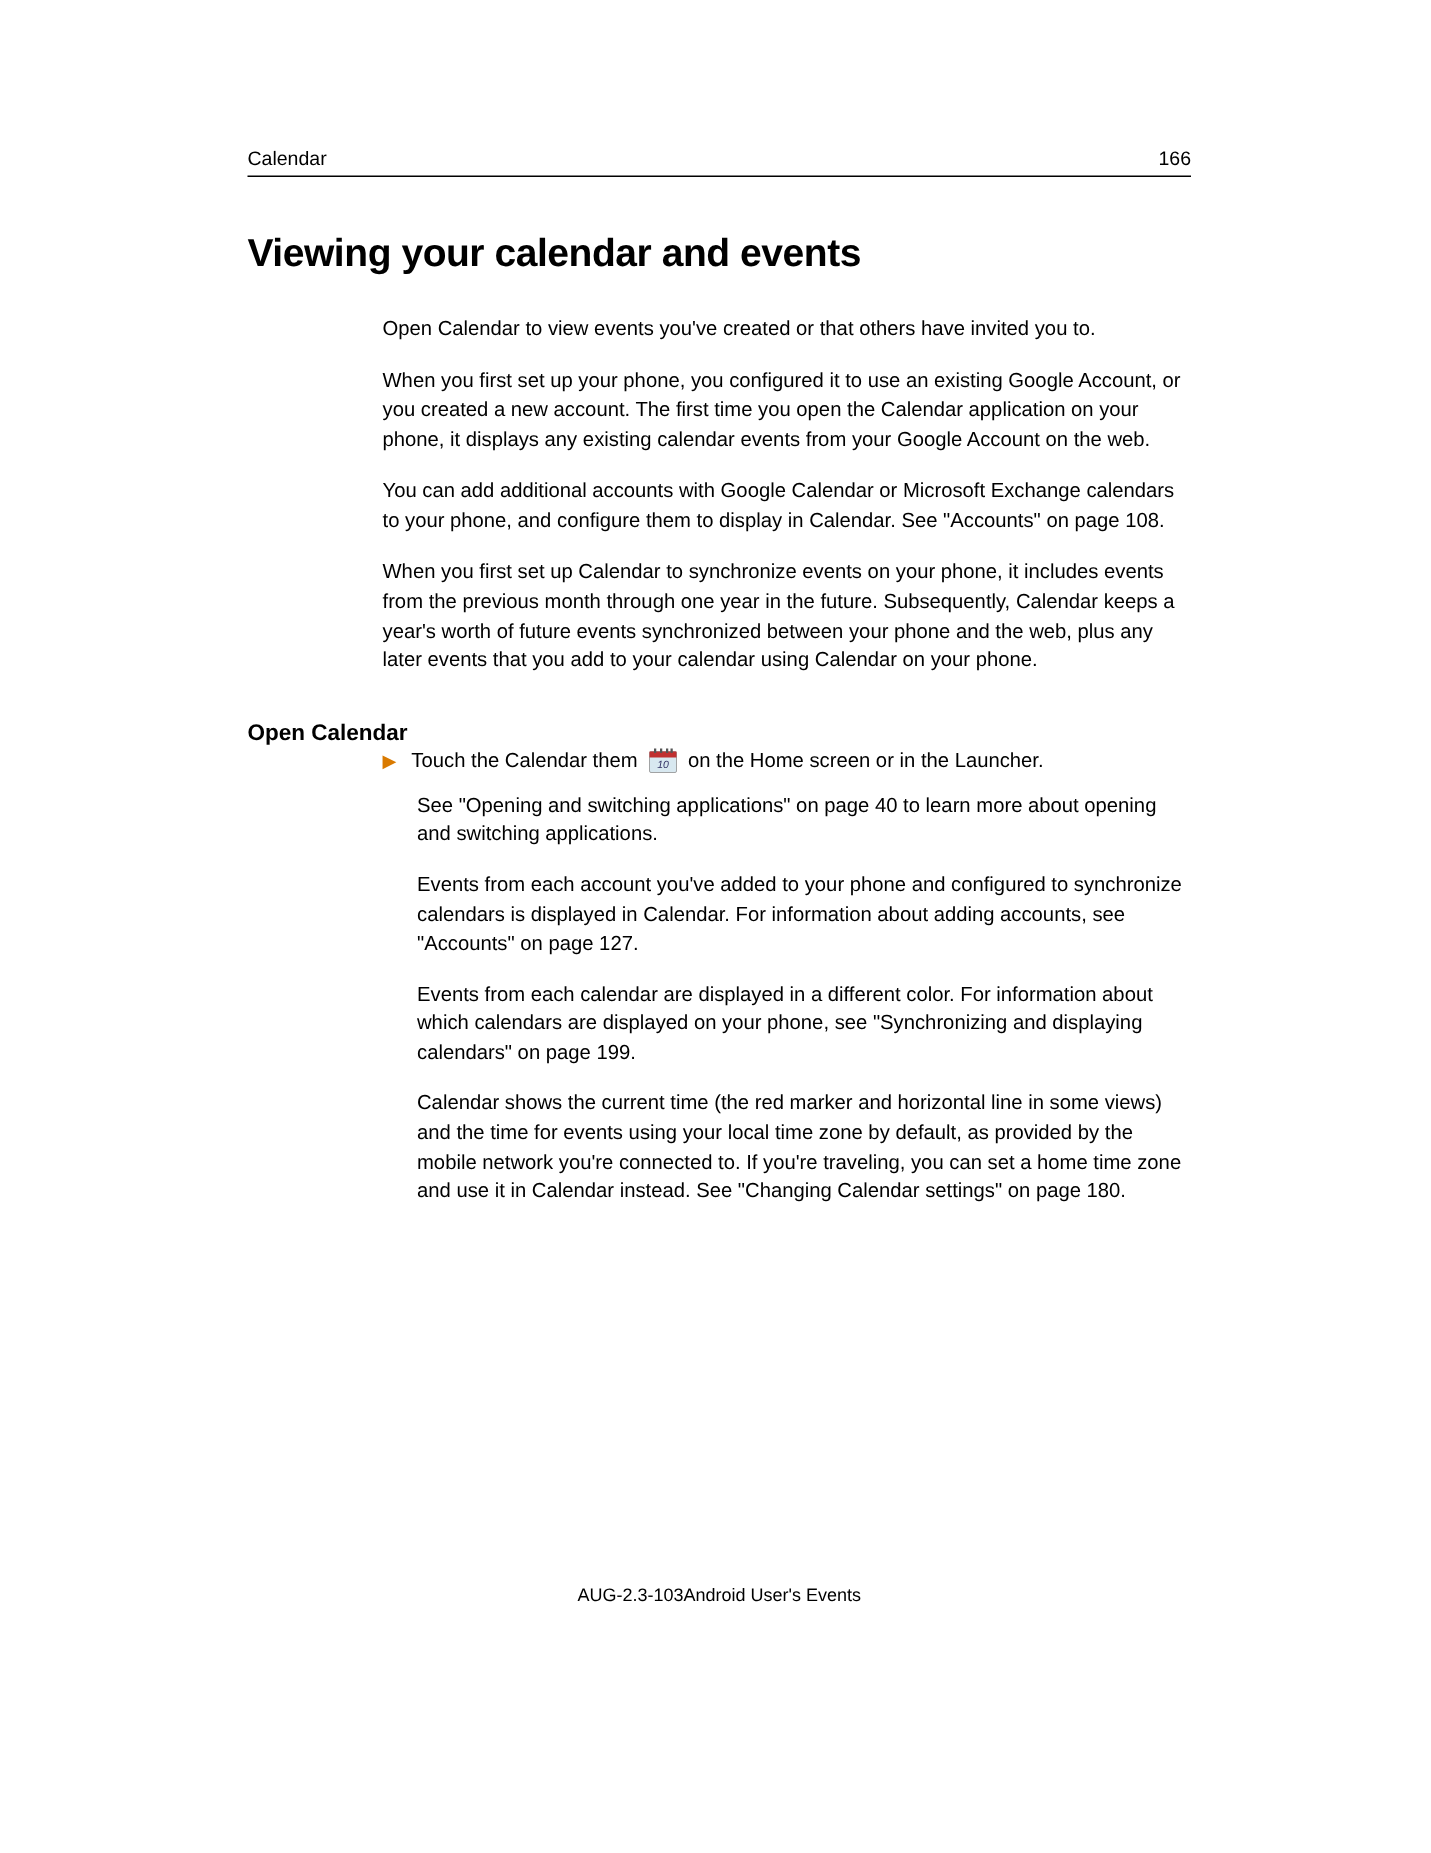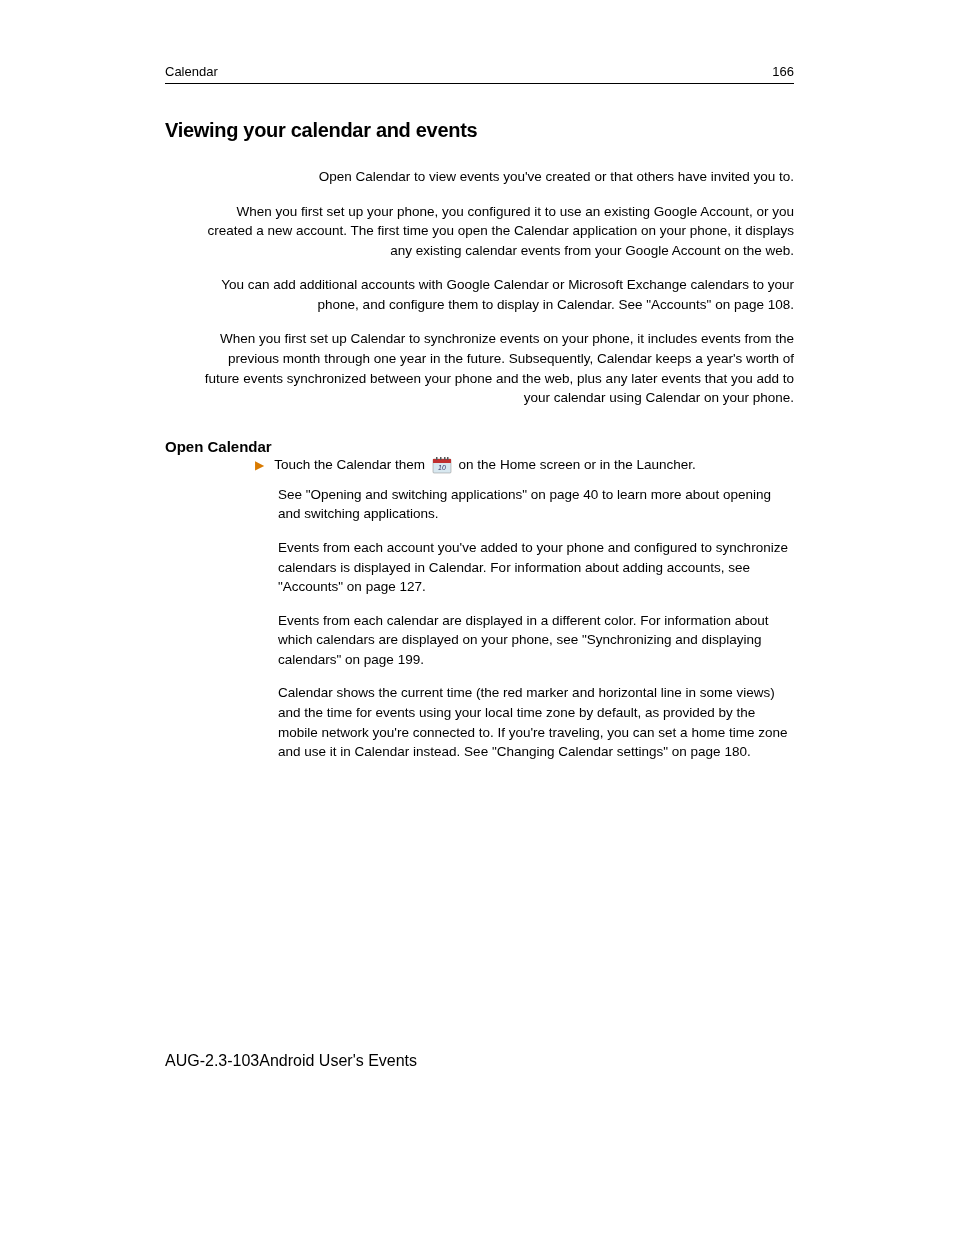--- a/index.html
+++ b/index.html
@@ -9,40 +9,39 @@
     }
     body {
       width: 954px;
       height: 1235px;
       background: #ffffff;
       font-family: Arial, Helvetica, sans-serif;
       color: #000000;
       position: relative;
     }
     .page {
-      padding: 64px 160px 0 165px;
+      padding: 98px 160px 0 165px;
     }
     .header-row {
       display: flex;
       justify-content: space-between;
       align-items: baseline;
       font-size: 13px;
       padding-bottom: 4px;
       border-bottom: 1px solid #000;
       margin-bottom: 35px;
     }
     .main-heading {
-      font-size: 20px;
+      font-size: 26px;
       font-weight: bold;
       margin-bottom: 25px;
       letter-spacing: -0.3px;
     }
     .body-block {
-      margin-left: 38px;
-      text-align: right;
+      margin-left: 90px;
     }
     .body-para {
       font-size: 13.5px;
       line-height: 1.45;
       margin-bottom: 15px;
     }
     .sub-heading {
       font-size: 15px;
       font-weight: bold;
       margin-top: 30px;
@@ -82,22 +81,22 @@
       font-size: 13.5px;
       line-height: 1.45;
       margin-bottom: 14px;
     }
     .footer-row {
       position: absolute;
       left: 165px;
       right: 160px;
       bottom: 165px;
       display: flex;
-      justify-content: flex-start;
-      font-size: 16px;
+      justify-content: center;
+      font-size: 12px;
     }
   </style>
 </head>
 <body>
 
 <div class="page">
 
   <div class="header-row">
     <span>Calendar</span>
     <span>166</span>

